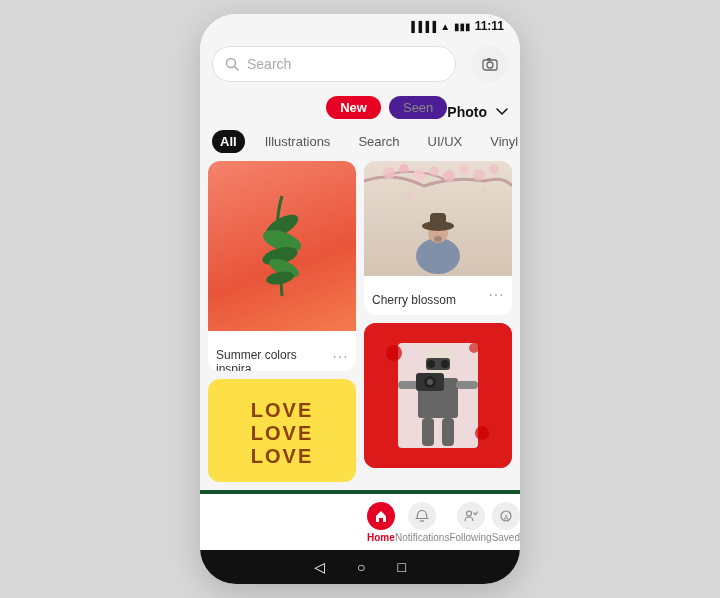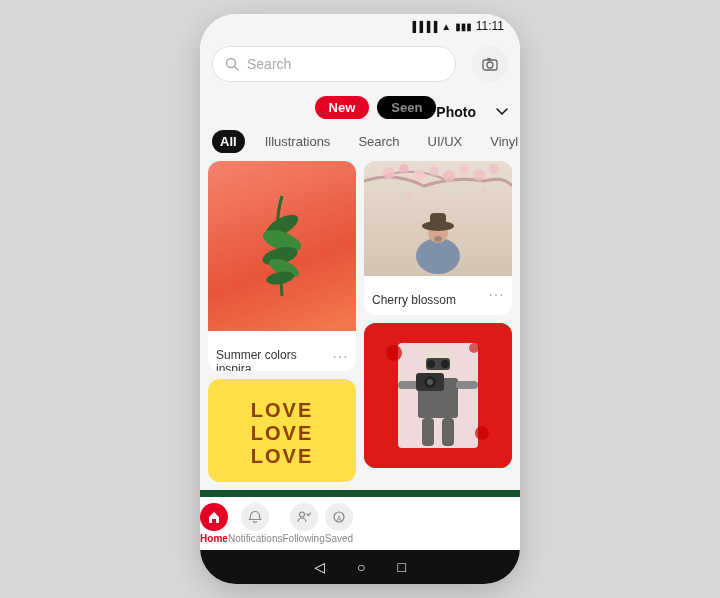--- a/index.html
+++ b/index.html
@@ -33,21 +33,21 @@
       padding: 0 16px;
       gap: 4px;
     }
     .status-bar-icons {
       display: flex;
       align-items: center;
       gap: 4px;
     }
     .status-time {
       font-size: 12px;
-      font-weight: 400;
+      font-weight: 700;
       color: #111;
     }
     .signal-icon, .wifi-icon, .battery-icon {
       font-size: 10px;
       color: #111;
     }
 
     
     .search-bar-container {
       background: #f5f5f5;
@@ -102,32 +102,32 @@
     .tab-new {
       background: #e60023;
       color: #fff;
       border-radius: 16px;
       padding: 4px 14px;
       font-size: 13px;
       font-weight: 600;
       cursor: pointer;
     }
     .tab-seen {
-      background: #000000;
+      background: #4c1d95;
       color: #888;
       border-radius: 16px;
       padding: 4px 14px;
       font-size: 13px;
-      font-weight: 700;
+      font-weight: 400;
       cursor: pointer;
     }
     .photo-dropdown {
       display: flex;
       align-items: center;
-      gap: 20px;
+      gap: 9px;
       cursor: pointer;
       margin-top: 10px;
     }
     .photo-label {
       font-size: 14px;
       font-weight: 600;
       color: #111;
     }
 
     
@@ -247,22 +247,22 @@
       line-height: 1.15;
       letter-spacing: 2px;
     }
 
     
     .bottom-nav {
       background: #fff;
       height: 60px;
       display: flex;
       align-items: center;
-      justify-content: flex-start;
-      border-top: 7px solid #14532d;
+      justify-content: flex-end;
+      border-top: 4px solid #14532d;
     }
     .nav-item {
       display: flex;
       flex-direction: column;
       align-items: center;
       gap: 2px;
       cursor: pointer;
     }
     .nav-icon {
       width: 28px;

